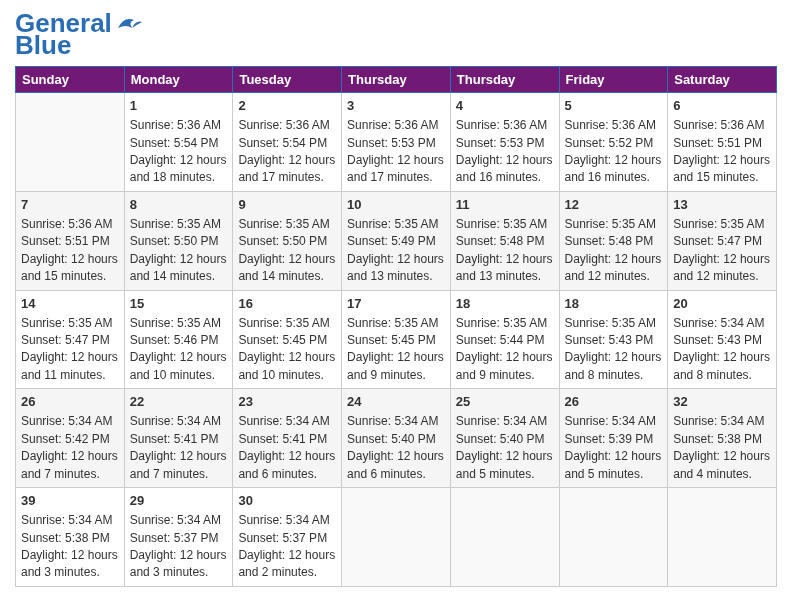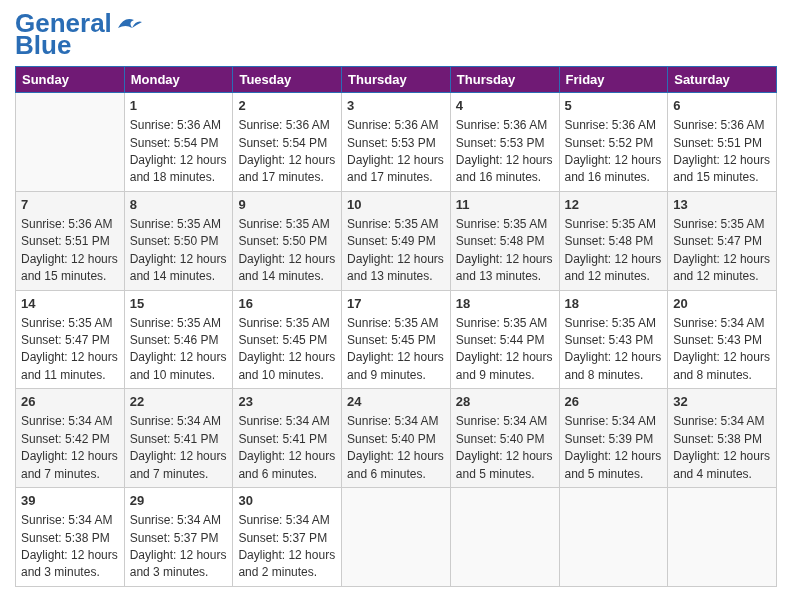--- a/index.html
+++ b/index.html
@@ -299,21 +299,21 @@
 and 6 minutes.</div>
         </td>
         <td>
           <span class="day-number">24</span>
           <div class="day-info" style="white-space: pre-line;">Sunrise: 5:34 AM
 Sunset: 5:40 PM
 Daylight: 12 hours
 and 6 minutes.</div>
         </td>
         <td>
-          <span class="day-number">28</span>
+          <span class="day-number">25</span>
           <div class="day-info" style="white-space: pre-line;">Sunrise: 5:34 AM
 Sunset: 5:40 PM
 Daylight: 12 hours
 and 5 minutes.</div>
         </td>
         <td>
           <span class="day-number">26</span>
           <div class="day-info" style="white-space: pre-line;">Sunrise: 5:34 AM
 Sunset: 5:39 PM
 Daylight: 12 hours

